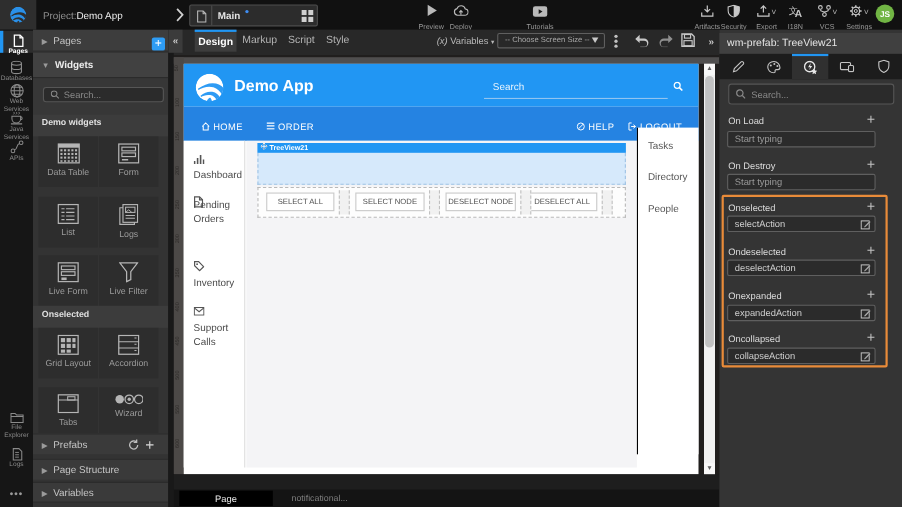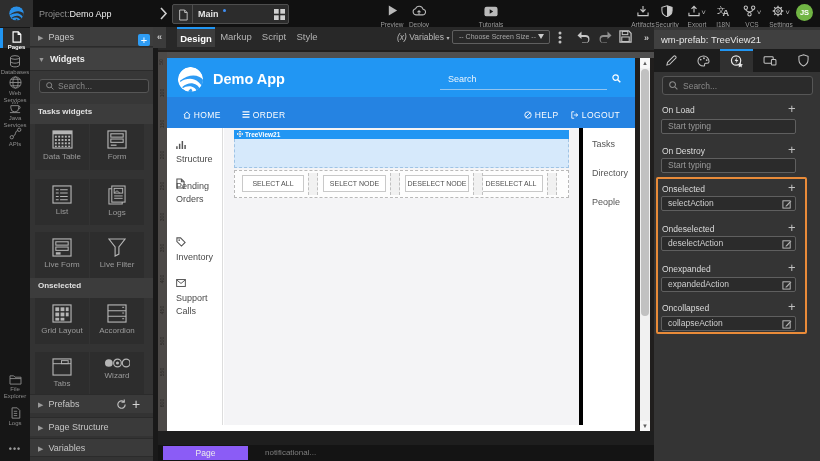--- a/index.html
+++ b/index.html
@@ -37,21 +37,21 @@
 
 #canvas{left:158px;top:50px;width:496px;height:381px;background:#201e1d;}
 #iframe{position:absolute;left:9px;top:8px;width:468px;height:373px;background:#fff;}
 #grayband{position:absolute;left:0;top:2px;width:496px;height:6px;background:#4f4e4e;}
 #rulstrip{position:absolute;left:0;top:2px;width:9px;height:379px;background:#4c4947;}
 #apphead{position:absolute;left:0;top:0;width:468px;height:39px;background:#2196f3;}
 #appnav{position:absolute;left:0;top:39px;width:468px;height:31px;background:#2583e2;color:#fff;font-size:8.5px;}
 .navitem{position:absolute;top:13px;color:#fdfdfd;letter-spacing:.4px;}
 #appside{position:absolute;left:0;top:70px;width:56px;height:297px;background:#fff;border-right:1px solid #ddd;}
 #appmain{position:absolute;left:57px;top:70px;width:355px;height:297px;background:#f4f4f6;}
-#appright{position:absolute;left:412px;top:70px;width:56px;height:297px;background:#fff;border-left:4px solid #000000;color:#565656;font-size:9px;}
+#appright{position:absolute;left:412px;top:58px;width:56px;height:297px;background:#fff;border-left:1px solid #000000;color:#565656;font-size:9px;}
 .sideitem{position:absolute;left:9px;color:#4a4a4a;font-size:9px;line-height:13px;}
 #vscroll{position:absolute;left:482px;top:8px;width:10px;height:373px;background:#f1f1f1;}
 .btn{white-space:nowrap;overflow:hidden;height:17px;background:#fff;border:1px solid #c9c9c9;color:#4f4f4f;font-size:7px;text-align:center;line-height:16px;}
 .dsep{width:10px;height:22px;border-left:1px dashed #c0c0c0;border-right:1px dashed #c0c0c0;background:#f1f1f1;}
 
 #crumbbar{left:158px;top:431px;width:496px;height:14px;background:#1e1e1e;color:#aaa;font-size:8px;line-height:14px;border-top:1px solid #333;}
 .bsep{color:#8a8a8a;margin:0 5px;font-weight:bold;font-size:7.5px;}
 #statusbar{left:158px;top:445px;width:496px;height:16px;background:#141414;}
 
 #rpanel{left:654px;top:27px;width:166px;height:434px;background:#343434;}
@@ -235,21 +235,21 @@
     <div class="abs" style="left:108px;top:7px;width:12px;height:12px;background:#2e9cf4;border-radius:2px;color:#fff;font-size:11px;line-height:12px;text-align:center">+</div>
   </div>
   <div class="prow" style="top:21px;height:23px;line-height:23px;background:#414141;color:#ececec;font-weight:bold;border-bottom:1px solid #2b2b2b"><span class="tri">▼</span>Widgets</div>
   <div class="abs" style="left:0;top:44px;width:123px;height:33px;background:#373737"></div>
   <div class="srchbox" style="left:9px;top:52px;width:110px;height:14px">
     <svg width="8" height="8" viewBox="0 0 10 10" style="margin-right:4px">
           <circle cx="4" cy="4" r="3.2" fill="none" stroke="#8a8a8a" stroke-width="1.2"></circle>
           <path d="M6.5 6.5 L9.3 9.3" stroke="#8a8a8a" stroke-width="1.2"></path>
         </svg>Search...
   </div>
-  <div class="sectlbl" style="top:77px;height:20px;line-height:15px">Tasks widgets</div>
+  <div class="sectlbl" style="top:77px;height:20px;line-height:15px">Demo widgets</div>
 
   <div class="card" style="left:5px;top:97px;width:54px;height:46px">
     <svg width="21" height="19" viewBox="0 0 22 20">
           <rect x="1" y="1" width="20" height="18" fill="none" stroke="#b5b5b5" stroke-width="1.2"></rect>
           <rect x="1" y="1" width="20" height="3.5" fill="#b5b5b5"></rect>
           <g fill="#b5b5b5">
             <rect x="3" y="6" width="2" height="2"></rect>
             <rect x="6.5" y="6" width="2" height="2"></rect>
             <rect x="10" y="6" width="2" height="2"></rect>
             <rect x="13.5" y="6" width="2" height="2"></rect>
@@ -451,21 +451,21 @@
               <path d="M2.5 7.5 L7.5 2.5" stroke="#fff" stroke-width="1.1"></path>
             </svg> HELP</div>
       <div class="navitem" style="left:404px"><svg width="8" height="8" viewBox="0 0 10 10" style="vertical-align:-1px">
               <path d="M4 1 H1 V9 H4 M6 3 L8.5 5 L6 7 M3.5 5 H8" fill="none" stroke="#fff" stroke-width="1.1"></path>
             </svg> LOGOUT</div>
     </div>
     <div id="appside">
       <svg class="abs" style="left:9px;top:12px" width="10" height="10" viewBox="0 0 11 11">
             <path d="M1 10 V7 M4 10 V4 M7 10 V1 M10 10 V5.5" stroke="#555" stroke-width="1.6"></path>
           </svg>
-      <div class="sideitem" style="top:25px">Structure</div>
+      <div class="sideitem" style="top:25px">Dashboard</div>
       <svg class="abs" style="left:9px;top:50px" width="9" height="11" viewBox="0 0 10 12">
             <path d="M1 1 h5 l3 3 v7 h-8 z" fill="none" stroke="#555" stroke-width="1.2"></path>
             <path d="M6 1 v3 h3" fill="none" stroke="#555" stroke-width="1.2"></path>
           </svg>
       <div class="sideitem" style="top:52px">Pending<br>Orders</div>
       <svg class="abs" style="left:9px;top:109px" width="10" height="10" viewBox="0 0 11 11">
             <path d="M1 1 h4 L10 6 L6 10 L1 5 Z" fill="none" stroke="#555" stroke-width="1.2"></path>
             <circle cx="3.5" cy="3.5" r="0.9" fill="#555"></circle>
           </svg>
       <div class="sideitem" style="top:123px">Inventory</div>
@@ -498,21 +498,21 @@
     <div class="dsep abs" style="left:306px;top:115px"></div>
     <div class="dsep abs" style="left:380px;top:115px"></div>
   </div>
   <div id="vscroll">
     <div class="abs" style="left:0;top:0;width:10px;height:10px;background:#f8f8f8;color:#606060;font-size:6px;text-align:center;line-height:10px">▲</div>
     <div class="abs" style="left:1px;top:11px;width:8px;height:247px;background:#c1c1c1;border-radius:4px"></div>
     <div class="abs" style="left:0;bottom:0;width:10px;height:10px;background:#f8f8f8;color:#606060;font-size:6px;text-align:center;line-height:10px">▼</div>
   </div>
 </div>
 <div id="statusbar" class="abs">
-  <div class="abs" style="left:5px;top:1px;width:85px;height:14px;background:#8b5cf6;color:#ededed;font-size:8.5px;text-align:center;line-height:14px">Page</div>
+  <div class="abs" style="left:5px;top:1px;width:85px;height:14px;background:#000000;color:#ededed;font-size:8.5px;text-align:center;line-height:14px">Page</div>
   <div class="abs" style="left:107px;top:3px;color:#7e7e7e;font-size:8px">notificational...</div>
 </div>
 <div id="rpanel" class="abs">
   <div id="rphead">wm-prefab: TreeView21</div>
   <div id="rptabs">
     <div class="rtab" style="left:0">
           <svg width="12" height="12" viewBox="0 0 13 13">
             <path d="M2 11 L2.8 8 L9.5 1.3 a1.2 1.2 0 0 1 1.7 0 l0.5 0.5 a1.2 1.2 0 0 1 0 1.7 L5 10.2 Z" fill="none" stroke="#c4c4c4" stroke-width="1.1"></path>
           </svg>
         </div>

